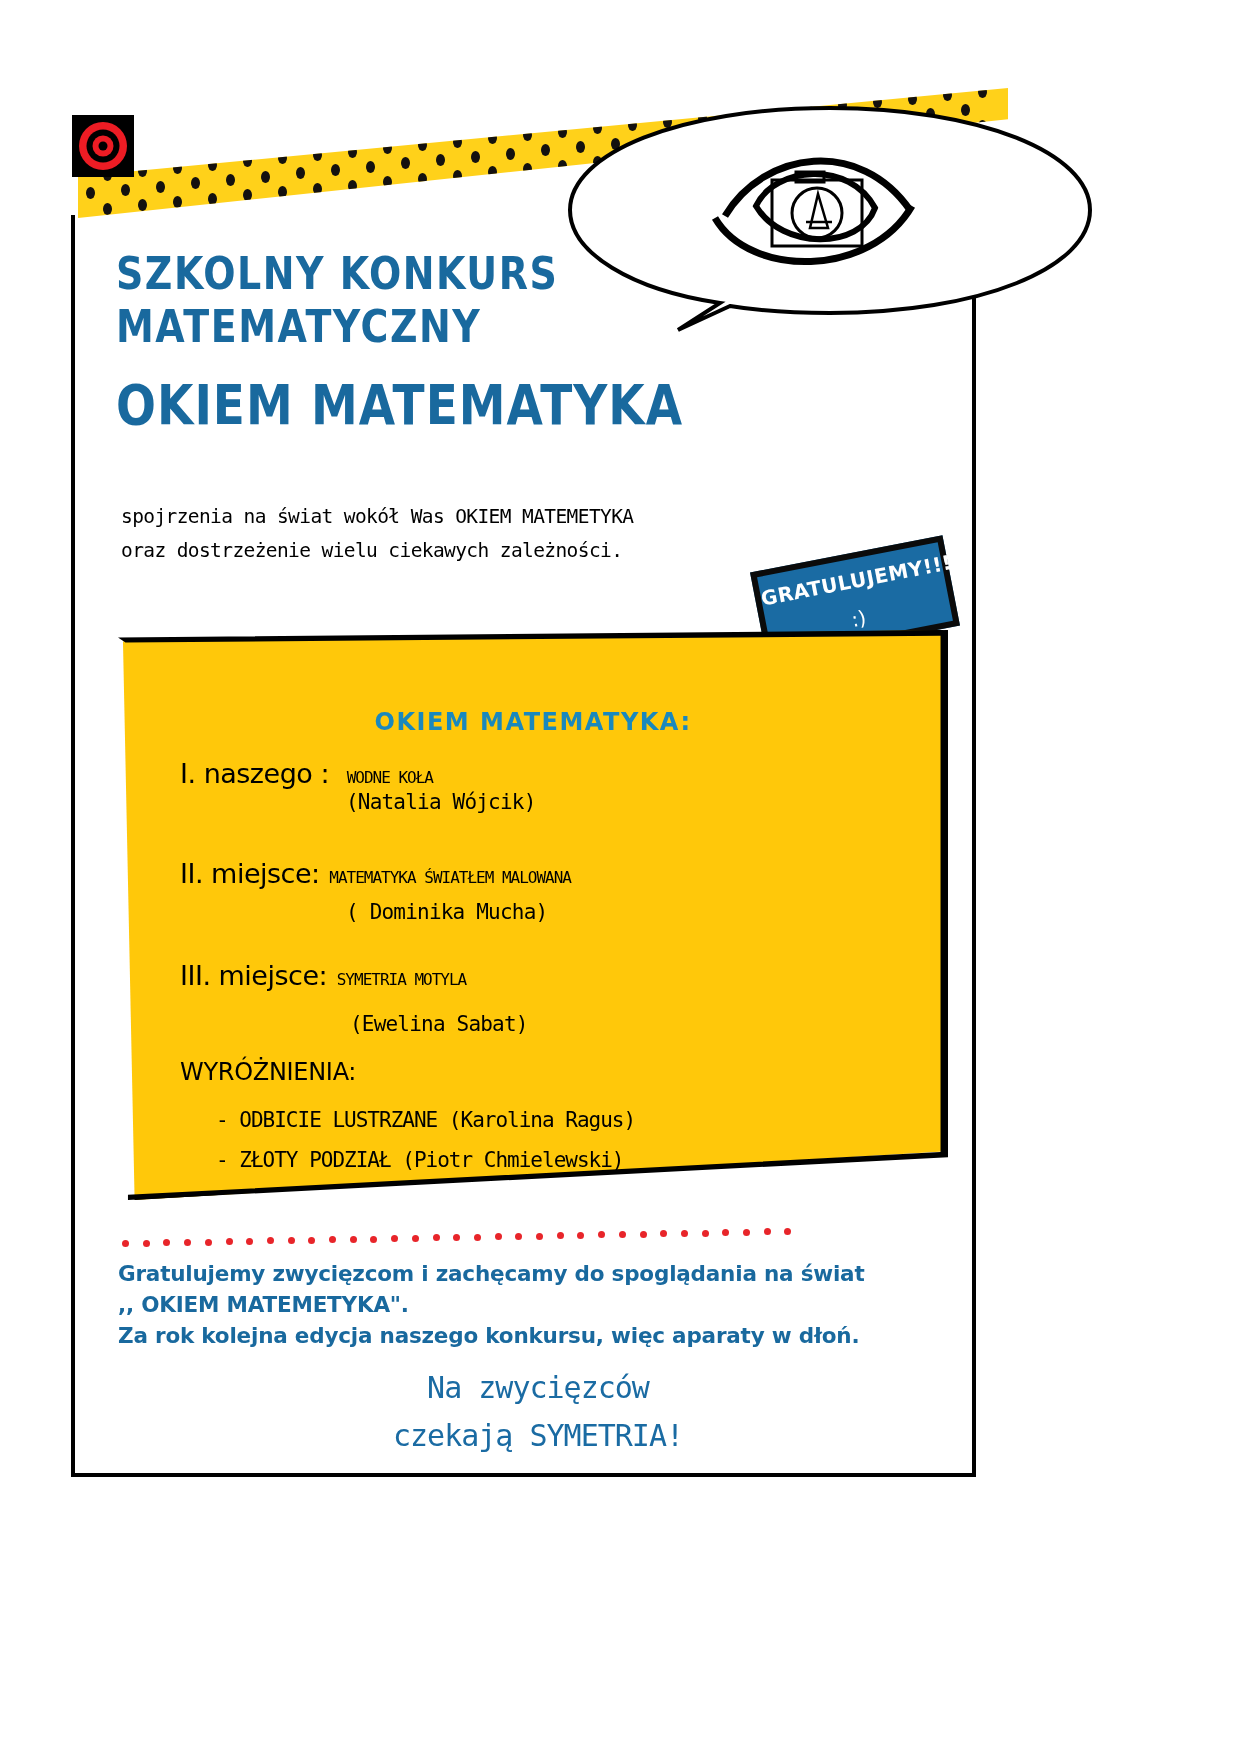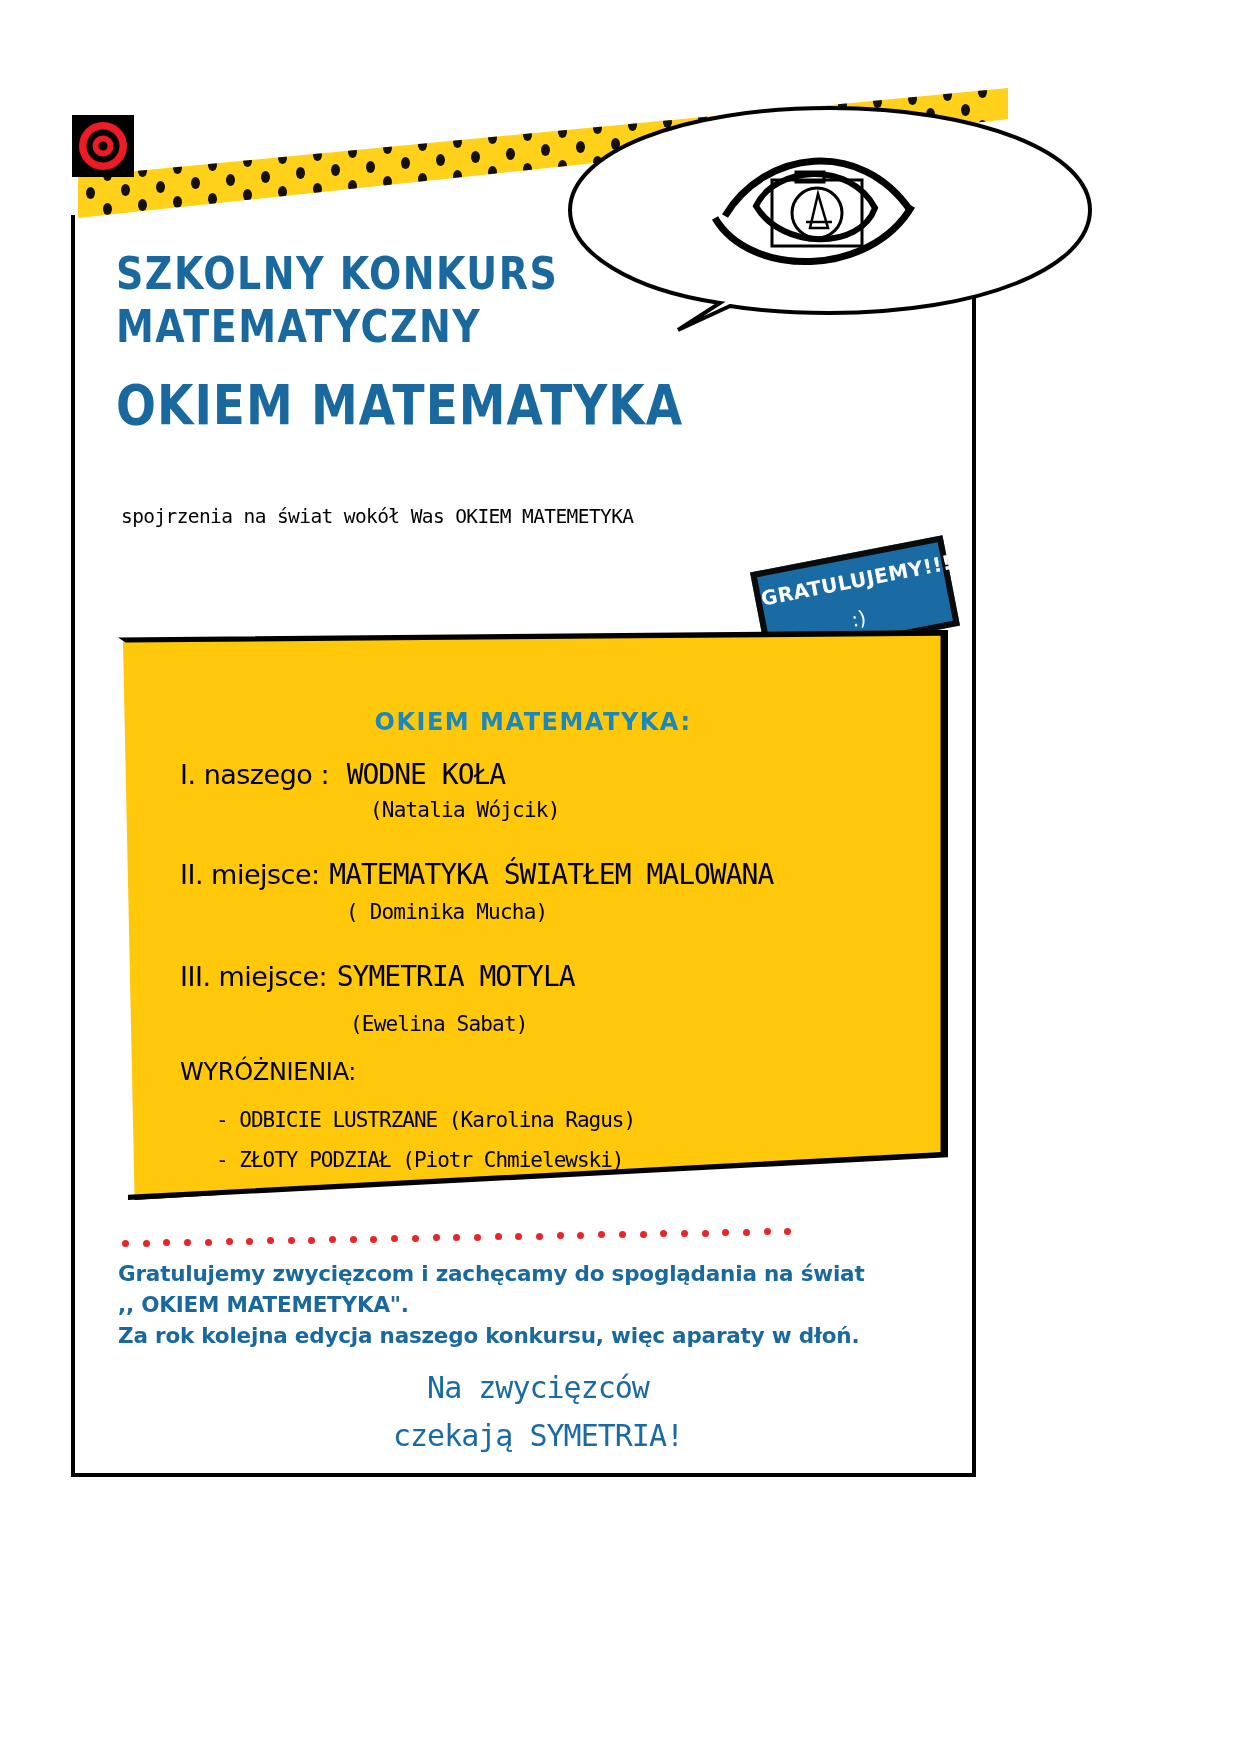--- a/index.html
+++ b/index.html
@@ -216,21 +216,21 @@
     white-space: nowrap;
     font-family: "DejaVu Sans Mono", monospace;
   }
   .rp-place {
     font-family: "DejaVu Sans", sans-serif;
     font-size: 27px;
     letter-spacing: -0.5px;
   }
   .rp-work {
     font-family: "DejaVu Sans Mono", monospace;
-    font-size: 28px;
+    font-size: 16px;
     letter-spacing: -1px;
   }
   .rp-author {
     font-family: "DejaVu Sans Mono", monospace;
     font-size: 21px;
     letter-spacing: -0.8px;
   }
   .rp-honmention {
     font-family: "DejaVu Sans", sans-serif;
     font-size: 24px;
@@ -455,39 +455,40 @@
   </div>
 
   <div class="h-title l1">
     <div>SZKOLNY KONKURS</div>
     <div>MATEMATYCZNY</div>
   </div>
   <div class="h-main">OKIEM MATEMATYKA</div>
 
   <div class="intro">
     <div>spojrzenia na świat wokół Was OKIEM MATEMETYKA</div>
+    <div>oraz dostrzeżenie wielu ciekawych zależności.</div>
   </div>
 
   <div class="grat-badge">
     <div class="gb-line1">GRATULUJEMY!!!</div>
     <div class="gb-line2">:)</div>
   </div>
 
   <div class="results-panel">
     <div class="results-shape"></div>
     <div class="results-outline"></div>
     <div class="results-inner">
 
       <div class="rp-hdr2">OKIEM  MATEMATYKA:</div>
 
       <div class="rp-row" style="left:62px; top:128px;">
         <span class="rp-place">I. naszego :</span>
         <span class="rp-work" style="margin-left:8px;">WODNE KOŁA</span>
       </div>
-      <div class="rp-row rp-author" style="left:228px; top:168px;margin-left:24px;">(Natalia Wójcik)</div>
+      <div class="rp-row rp-author" style="left:228px; top:160px;">(Natalia Wójcik)</div>
 
       <div class="rp-row" style="left:62px; top:228px;">
         <span class="rp-place">II. miejsce:</span>
         <span class="rp-work" style="">MATEMATYKA ŚWIATŁEM MALOWANA</span>
       </div>
       <div class="rp-row rp-author" style="left:228px; top:270px;">( Dominika Mucha)</div>
 
       <div class="rp-row" style="left:62px; top:330px;">
         <span class="rp-place">III. miejsce:</span>
         <span class="rp-work" style="">SYMETRIA MOTYLA</span>

